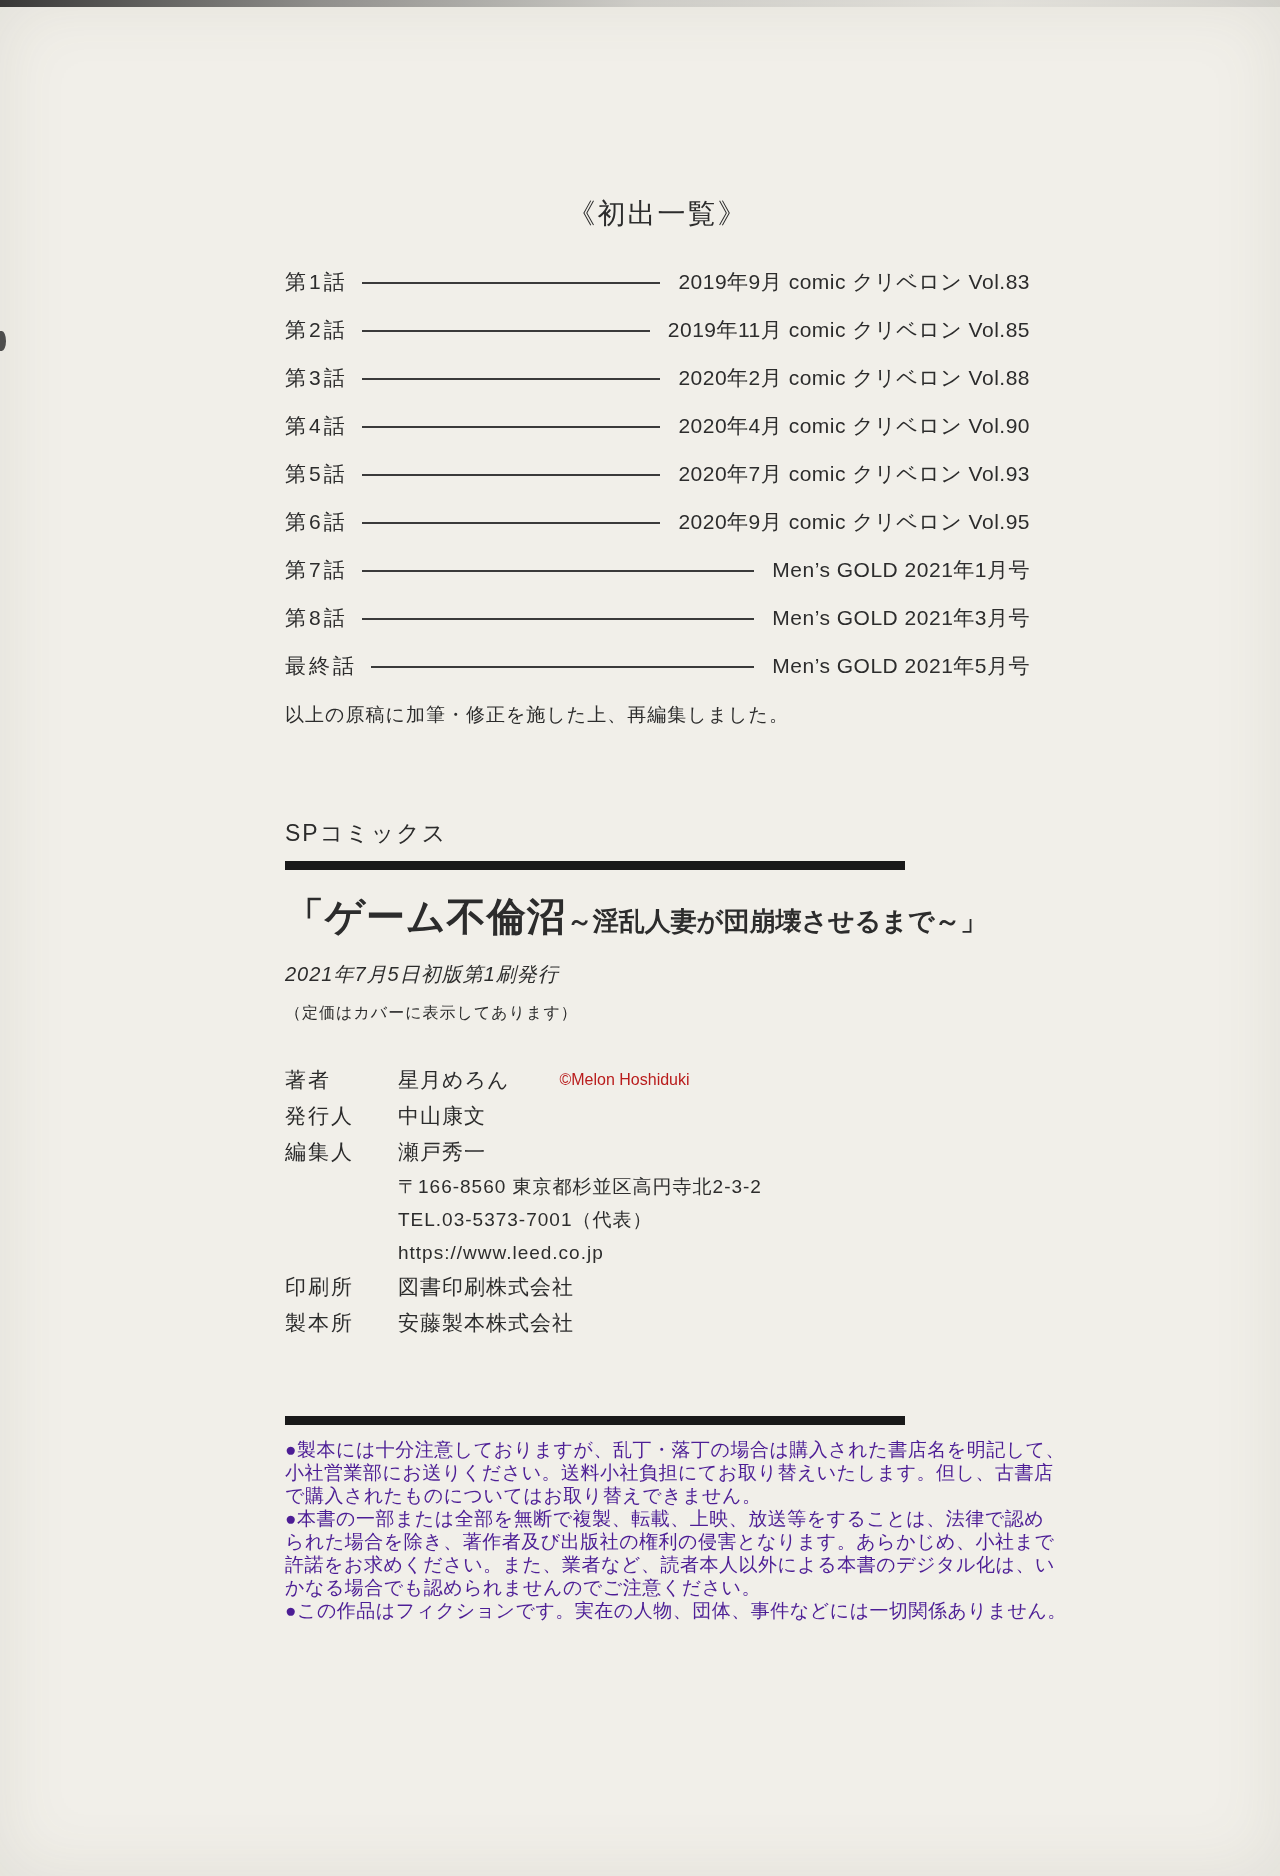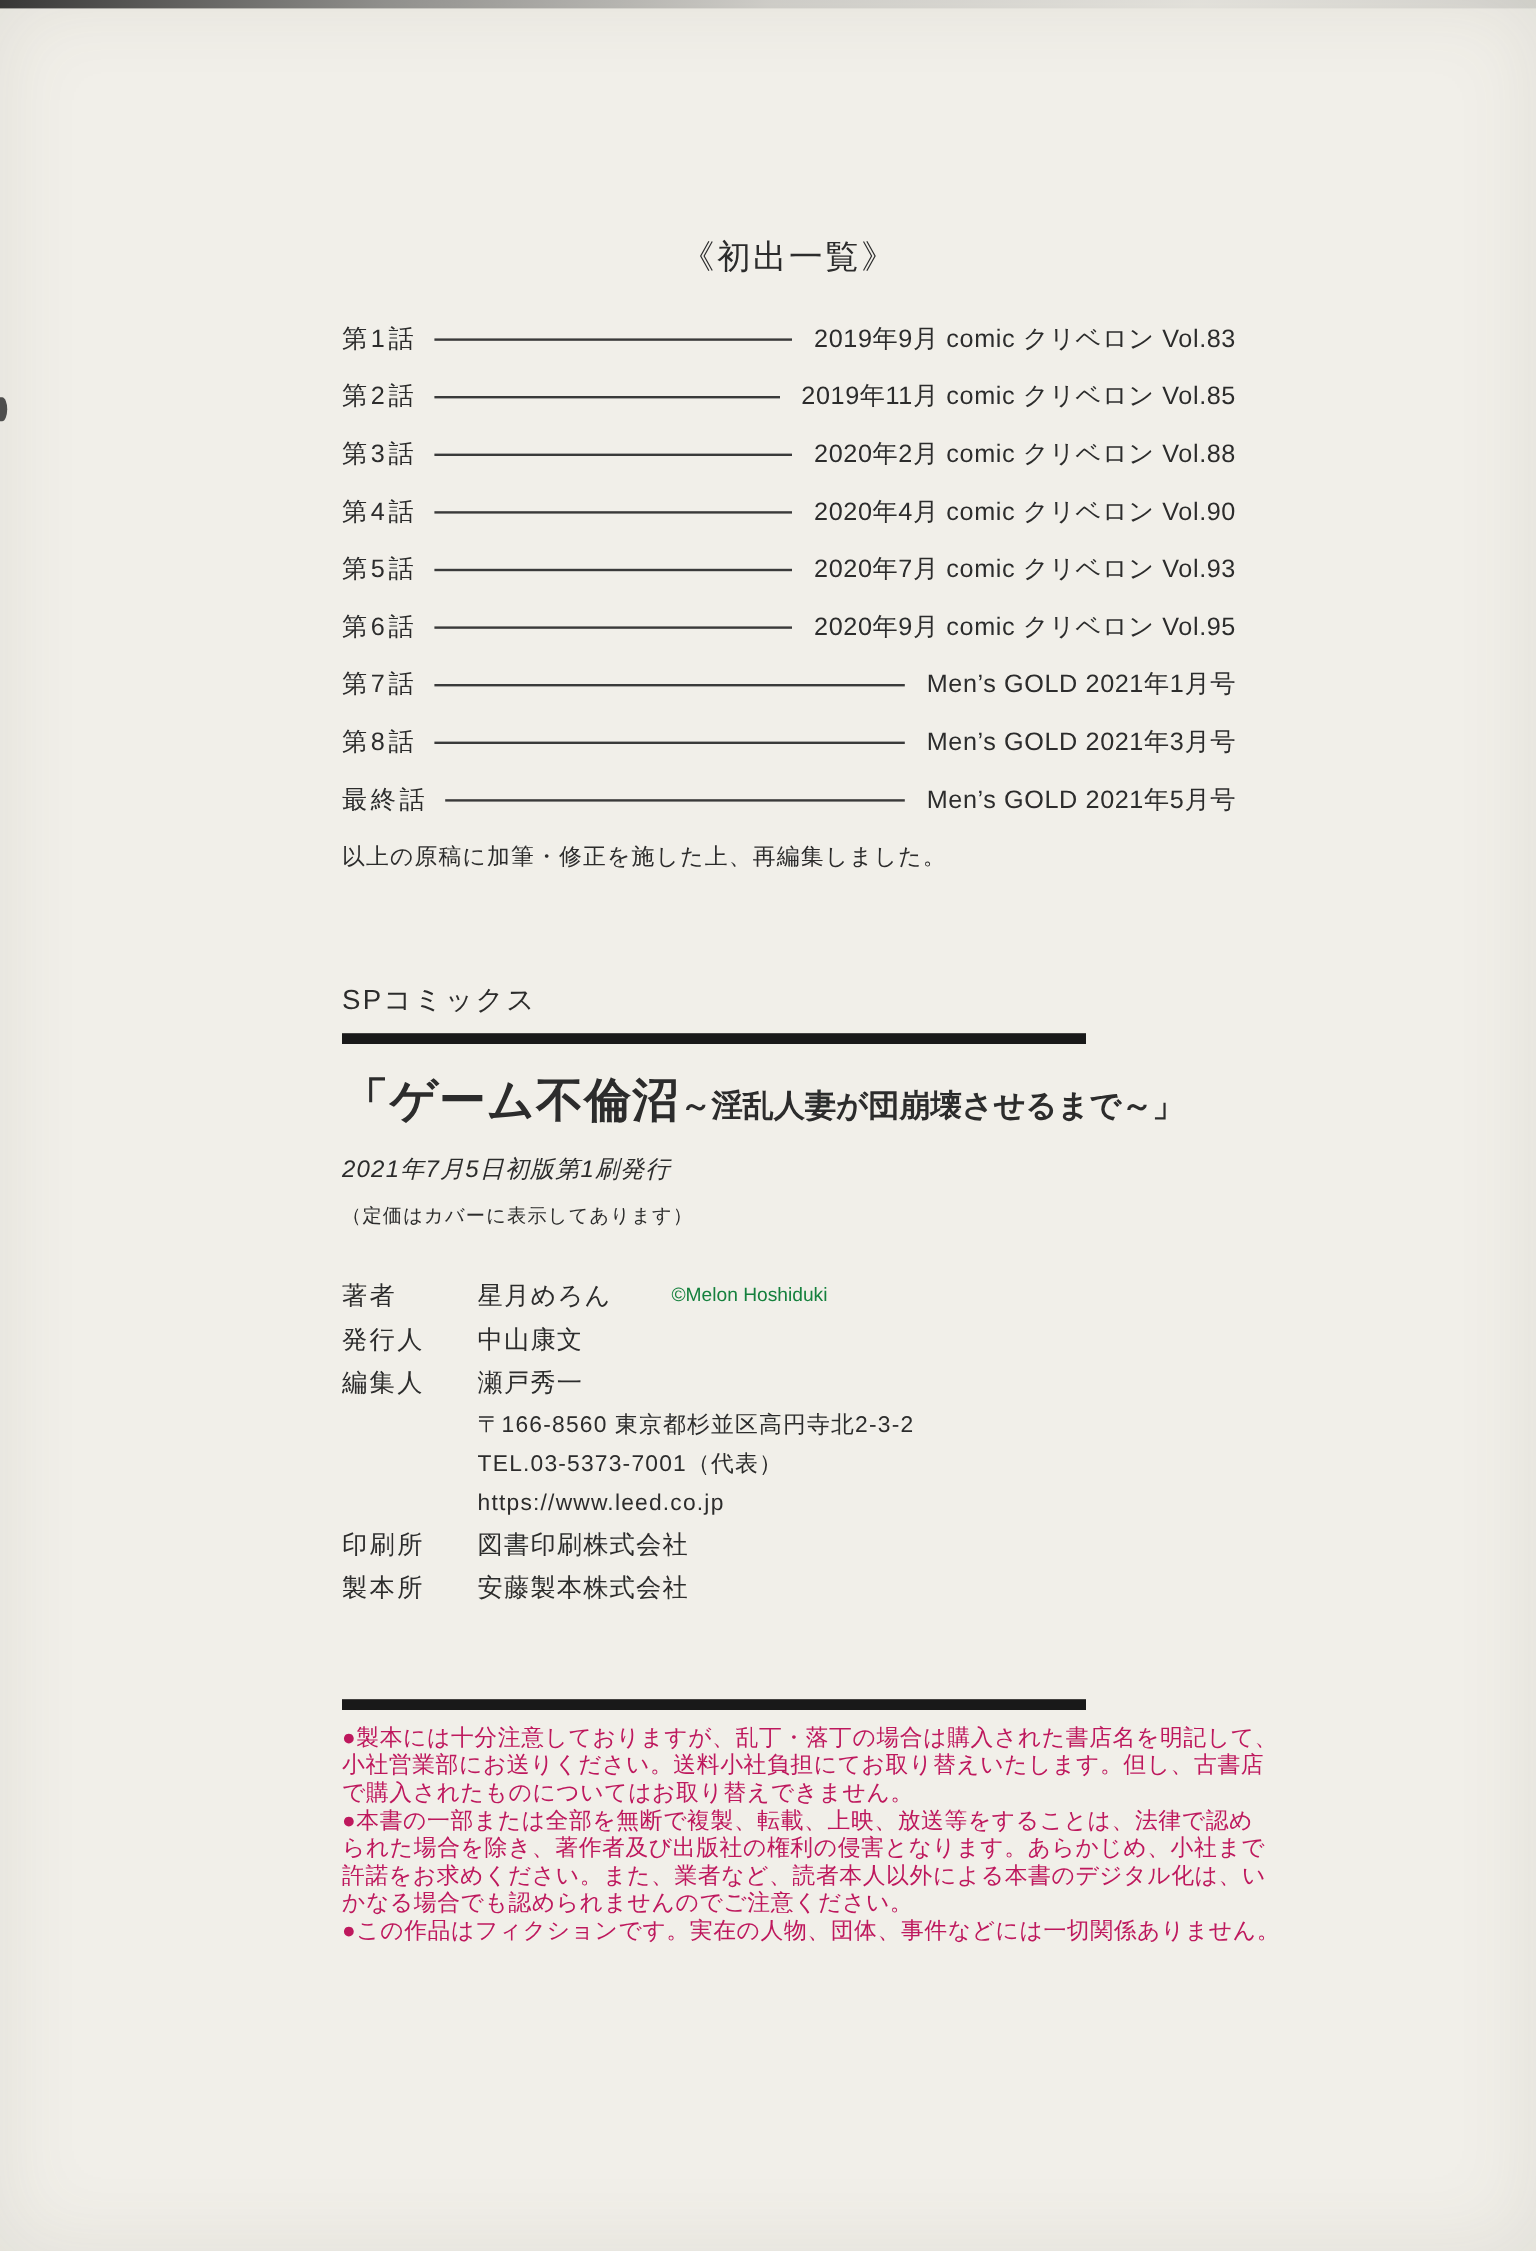--- a/index.html
+++ b/index.html
@@ -46,28 +46,28 @@
   .bt-sub  { font-size:26px; font-weight:bold; }
   .edition { margin-top:17px; font-size:20px; letter-spacing:1px;font-style:italic; }
   .price-note { margin-top:15px; font-size:16px; letter-spacing:1px; }
 
   
   #credits { top:1062px; width:760px; }
   .cr-row { display:flex; align-items:center; height:36px; font-size:21px; }
   .cr-row.sub { height:33px; font-size:19px; }
   .cr-label { flex:0 0 113px; width:113px; letter-spacing:2px; }
   .cr-value { letter-spacing:1px; white-space:nowrap; }
-  .cr-extra { margin-left:50px; font-size:16px; color:#15803d; letter-spacing:0; }
+  .cr-extra { margin-left:50px; font-size:16px; color:#b91c1c; letter-spacing:0; }
   .isbn-row { margin-top:2px; height:30px; display:flex; align-items:center; font-size:20px; }
   .printed { margin-left:26px; }
 
   
   #legal { top:1416px; width:760px; }
-  .legal-lines { margin-top:13px; font-family:Liberation Mono, monospace;
-                 font-size:19px; line-height:23px; letter-spacing:.5px; color:#be185d; }
+  .legal-lines { margin-top:13px; font-family:Liberation Sans, sans-serif;
+                 font-size:19px; line-height:23px; letter-spacing:.5px; color:#4c1d95; }
   .legal-line { white-space:nowrap; }
 </style>
 </head>
 <body>
 
 <div class="page">
   <div class="scan-top"></div>
   <div class="scan-smudge"></div>
 
   <div class="col" id="shoshutsu">

